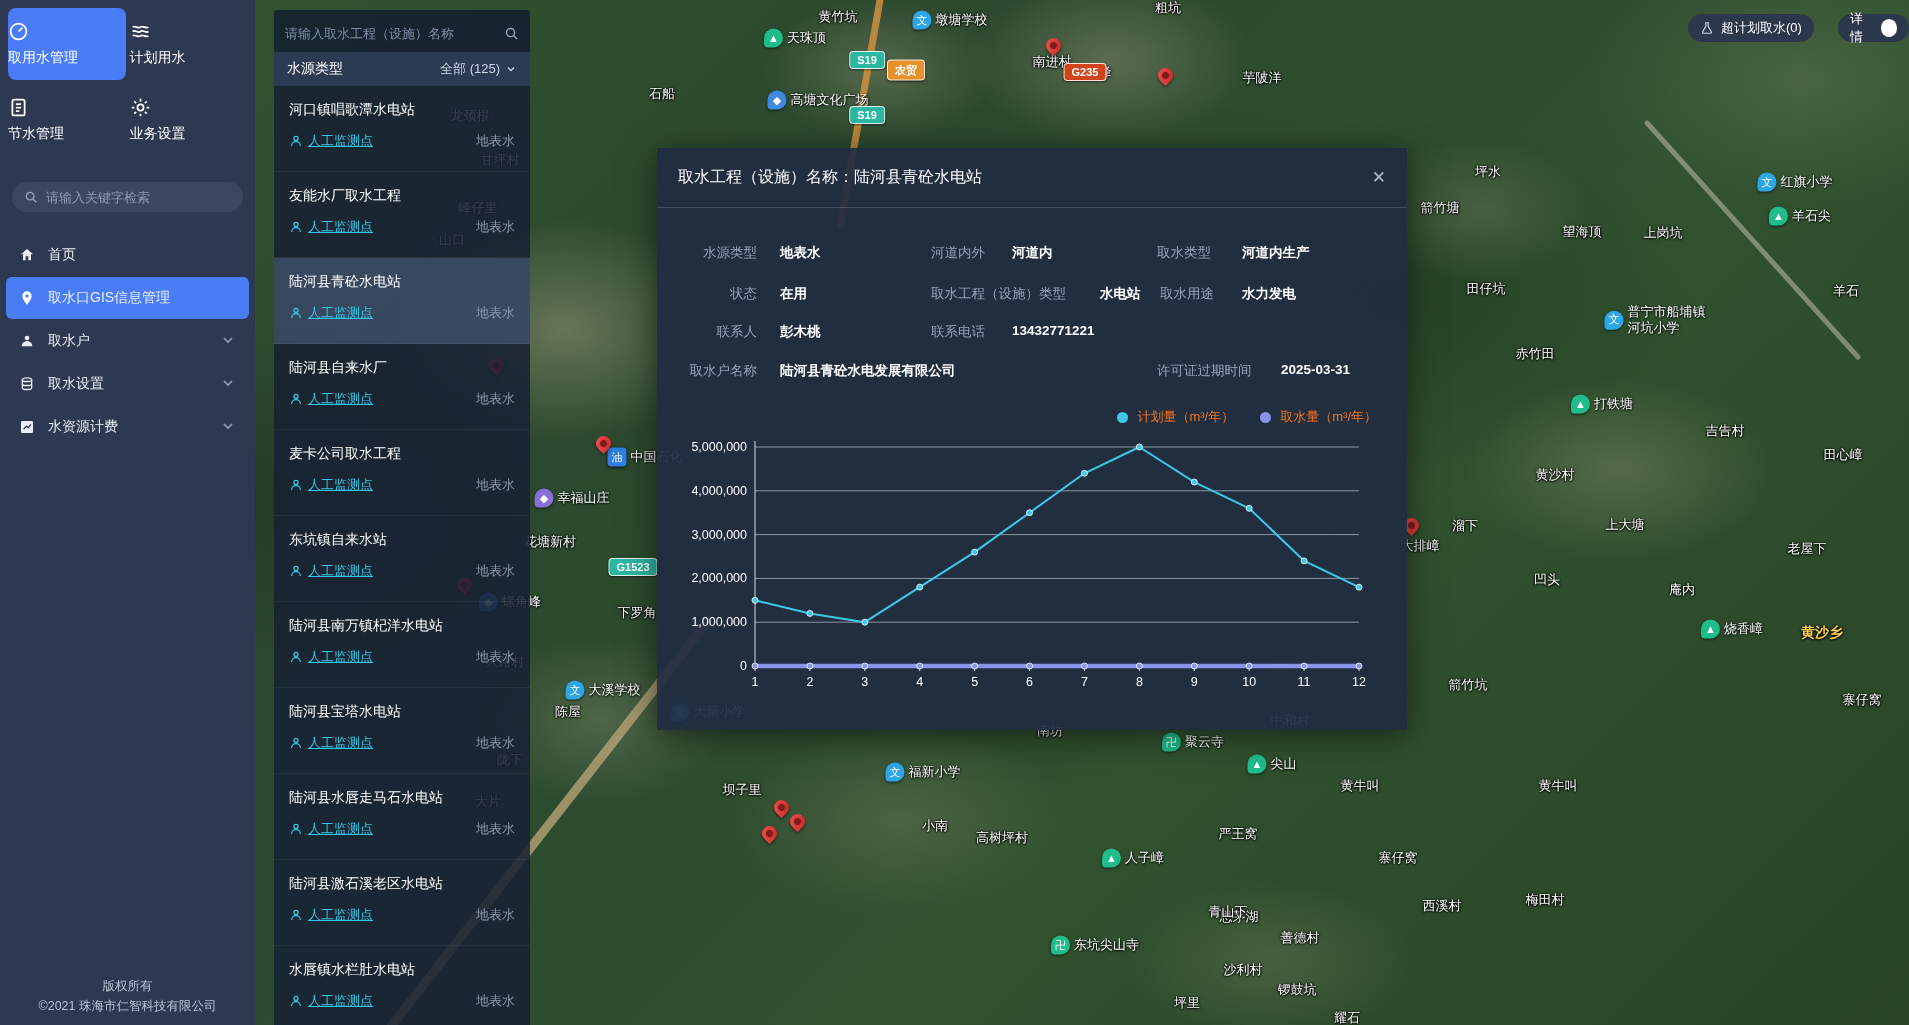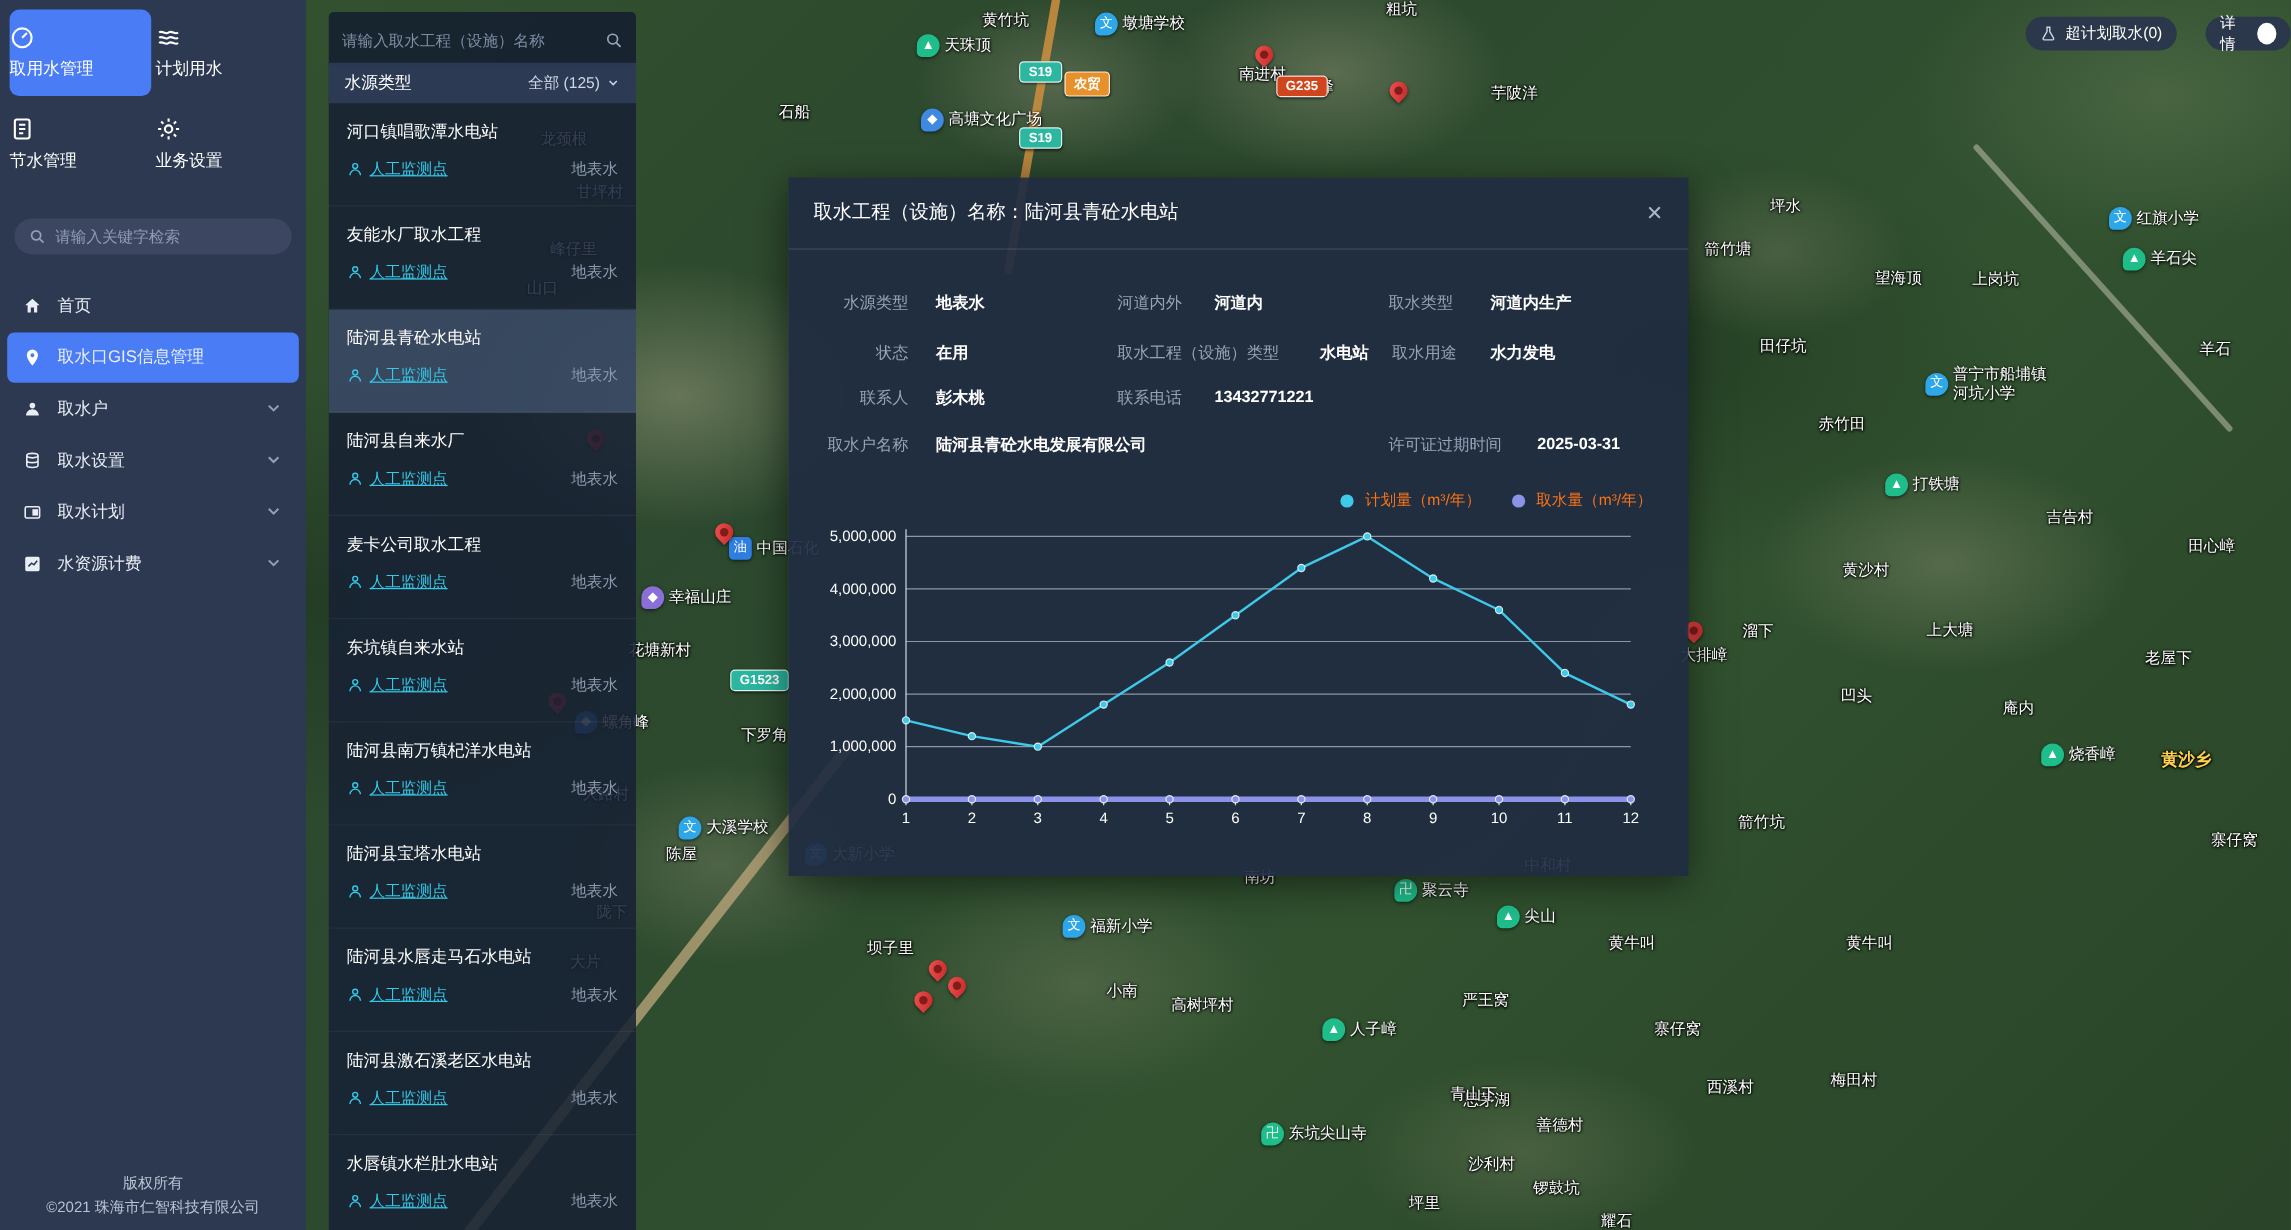--- a/index.html
+++ b/index.html
@@ -264,30 +264,20 @@
               <ellipse cx="12" cy="5.5" rx="7" ry="2.8"></ellipse>
               <path d="M5 5.5v6c0 1.5 3.1 2.8 7 2.8s7-1.3 7-2.8v-6M5 11.5v6c0 1.5 3.1 2.8 7 2.8s7-1.3 7-2.8v-6"></path>
             </svg></span>
           <span>取水设置</span>
           <span class="chev"><svg class="chev" width="13" height="13" viewBox="0 0 24 24" fill="none" stroke="#93a0b5" stroke-width="2.5">
               <path d="M6 9l6 6 6-6"></path>
             </svg></span>
         </div>
         <div class="menu-item">
           <span style="width:16px;height:16px;display:block"><svg viewBox="0 0 24 24" fill="none" stroke="#e9eef6" stroke-width="2">
-              <rect x="3" y="5" width="18" height="14" rx="2"></rect>
-              <rect x="13" y="9" width="5" height="6" fill="#e9eef6"></rect>
-            </svg></span>
-          <span>取水计划</span>
-          <span class="chev"><svg class="chev" width="13" height="13" viewBox="0 0 24 24" fill="none" stroke="#93a0b5" stroke-width="2.5">
-              <path d="M6 9l6 6 6-6"></path>
-            </svg></span>
-        </div>
-        <div class="menu-item">
-          <span style="width:16px;height:16px;display:block"><svg viewBox="0 0 24 24" fill="none" stroke="#e9eef6" stroke-width="2">
               <rect x="3" y="3" width="18" height="18" rx="2" fill="#e9eef6" stroke="none"></rect>
               <path d="M7 15l4-4 3 2 4-5" stroke="#2d3950"></path>
             </svg></span>
           <span>水资源计费</span>
           <span class="chev"><svg class="chev" width="13" height="13" viewBox="0 0 24 24" fill="none" stroke="#93a0b5" stroke-width="2.5">
               <path d="M6 9l6 6 6-6"></path>
             </svg></span>
         </div>
       </div>
     <div class="copyright">

